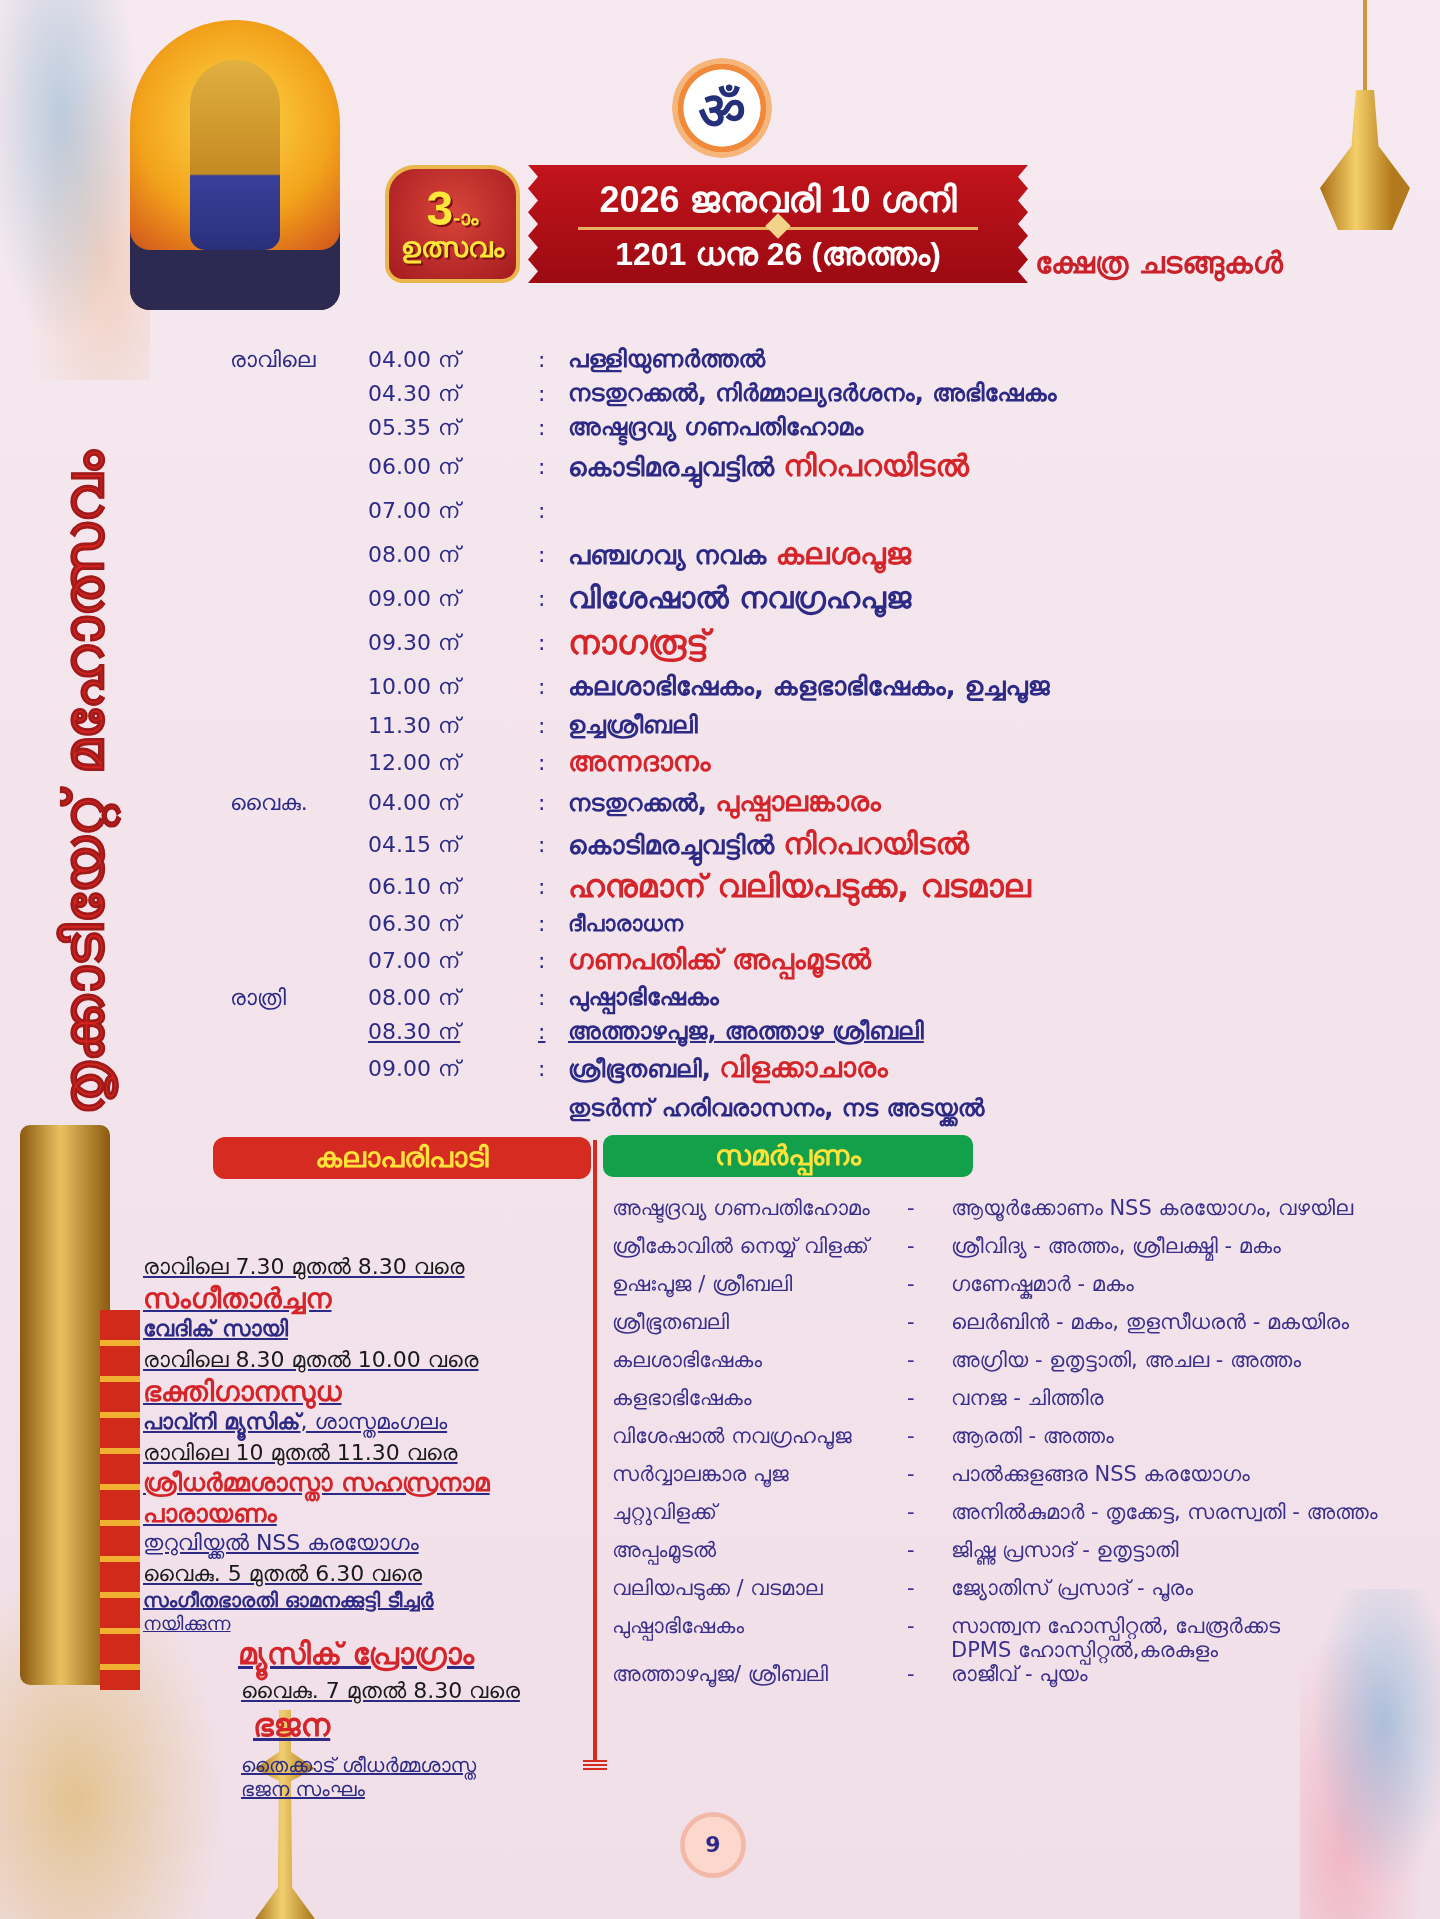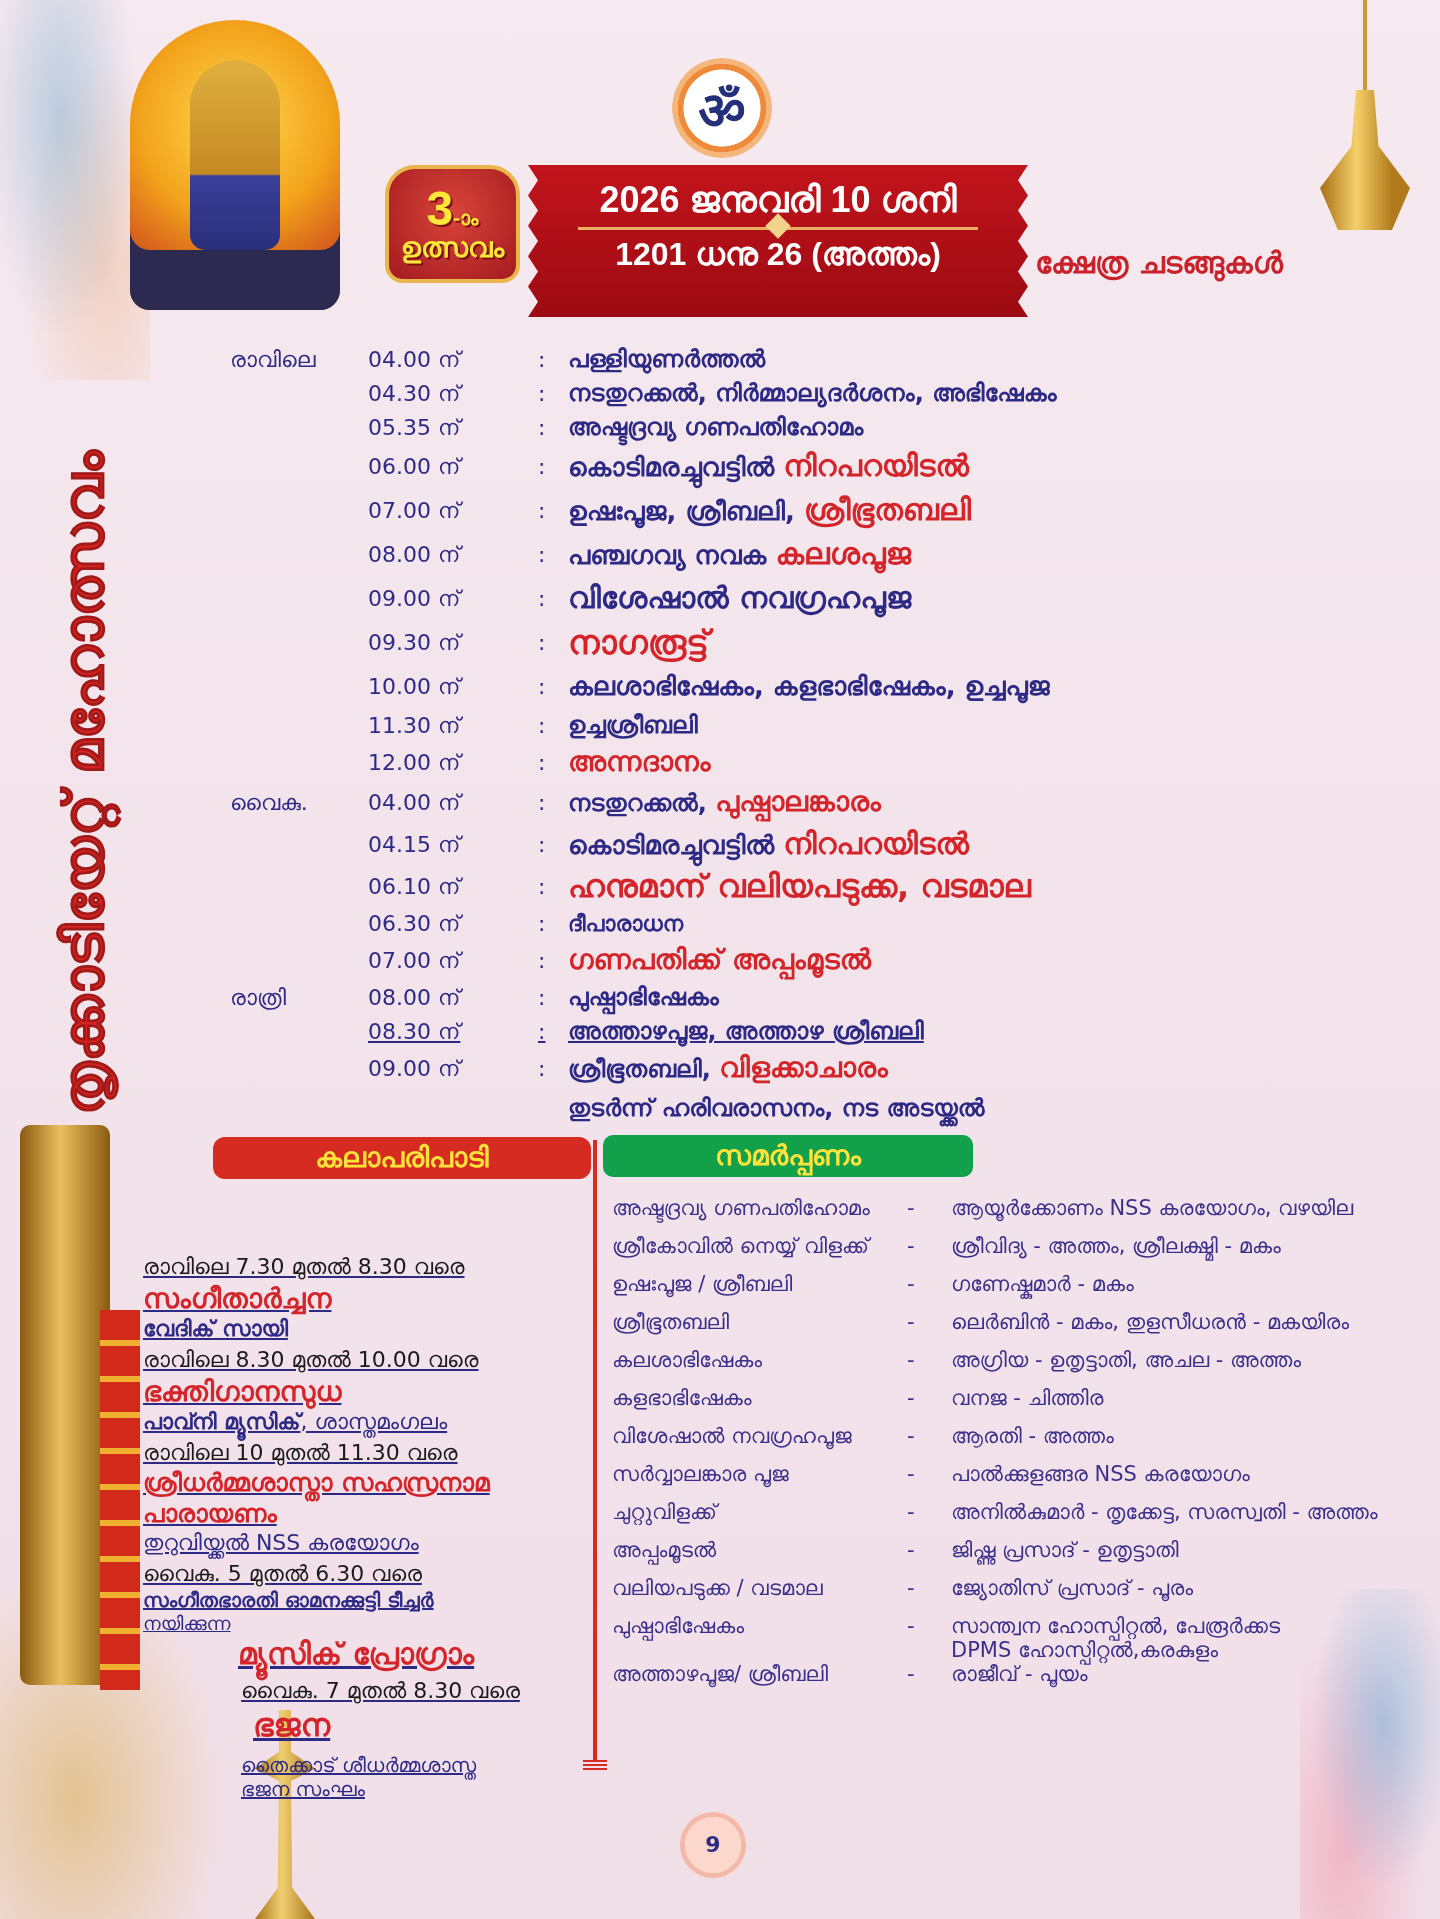--- a/index.html
+++ b/index.html
@@ -70,21 +70,21 @@
     border: 4px solid #e8b64a; border-radius: 30px 30px 18px 18px;
     display: flex; flex-direction: column; align-items: center; justify-content: center;
     color: #ffe73a; text-shadow: 2px 2px 0 #7a1010;
   }
   .day-badge .num { font-size: 48px; font-weight: bold; line-height: 1; font-family: "Liberation Sans", sans-serif; }
   .day-badge .num small { font-size: 20px; }
   .day-badge .lbl { font-size: 28px; font-weight: bold; line-height: 1.1; }
 
   
   .date-ribbon {
-    position: absolute; left: 528px; top: 165px; width: 500px; height: 152px;
+    position: absolute; left: 528px; top: 165px; width: 500px; height: 118px;
     background: linear-gradient(180deg, #c2141c 0%, #9c0a12 100%);
     clip-path: polygon(0 0, 100% 0, 98% 10%, 100% 20%, 98% 30%, 100% 40%, 98% 50%, 100% 60%, 98% 70%, 100% 80%, 98% 90%, 100% 100%, 0 100%, 2% 90%, 0 80%, 2% 70%, 0 60%, 2% 50%, 0 40%, 2% 30%, 0 20%, 2% 10%);
     color: #fff; text-align: center;
   }
   .date-ribbon .line1 { font-size: 36px; font-weight: bold; margin-top: 14px; font-family: "Liberation Sans", sans-serif; }
   .date-ribbon .divider {
     margin: 6px auto; width: 400px; height: 3px; background: #e8b060; position: relative;
   }
   .date-ribbon .divider::after {
     content: ""; position: absolute; left: 50%; top: -10px; width: 18px; height: 18px;
@@ -236,21 +236,20 @@
       <div class="row" style="height: 44px;">
         <span class="period"></span>
         <span class="time">06.00 ന്</span>
         <span class="colon">:</span>
         <span class="event" style="font-size: 26px;"><span>കൊടിമരച്ചുവട്ടിൽ </span><span class="hl" style="font-size: 30px;">നിറപറയിടൽ</span></span>
       </div>
       <div class="row" style="height: 44px;">
         <span class="period"></span>
         <span class="time">07.00 ന്</span>
         <span class="colon">:</span>
-        <span class="event" style="font-size: 26px;"><span>ഉഷഃപൂജ, ശ്രീബലി, </span><span class="hl" style="font-size: 30px;">ശ്രീഭൂതബലി</span></span>
       </div>
       <div class="row" style="height: 44px;">
         <span class="period"></span>
         <span class="time">08.00 ന്</span>
         <span class="colon">:</span>
         <span class="event" style="font-size: 26px;"><span>പഞ്ചഗവ്യ നവക </span><span class="hl" style="font-size: 30px;">കലശപൂജ</span></span>
       </div>
       <div class="row" style="height: 44px;">
         <span class="period"></span>
         <span class="time">09.00 ന്</span>

